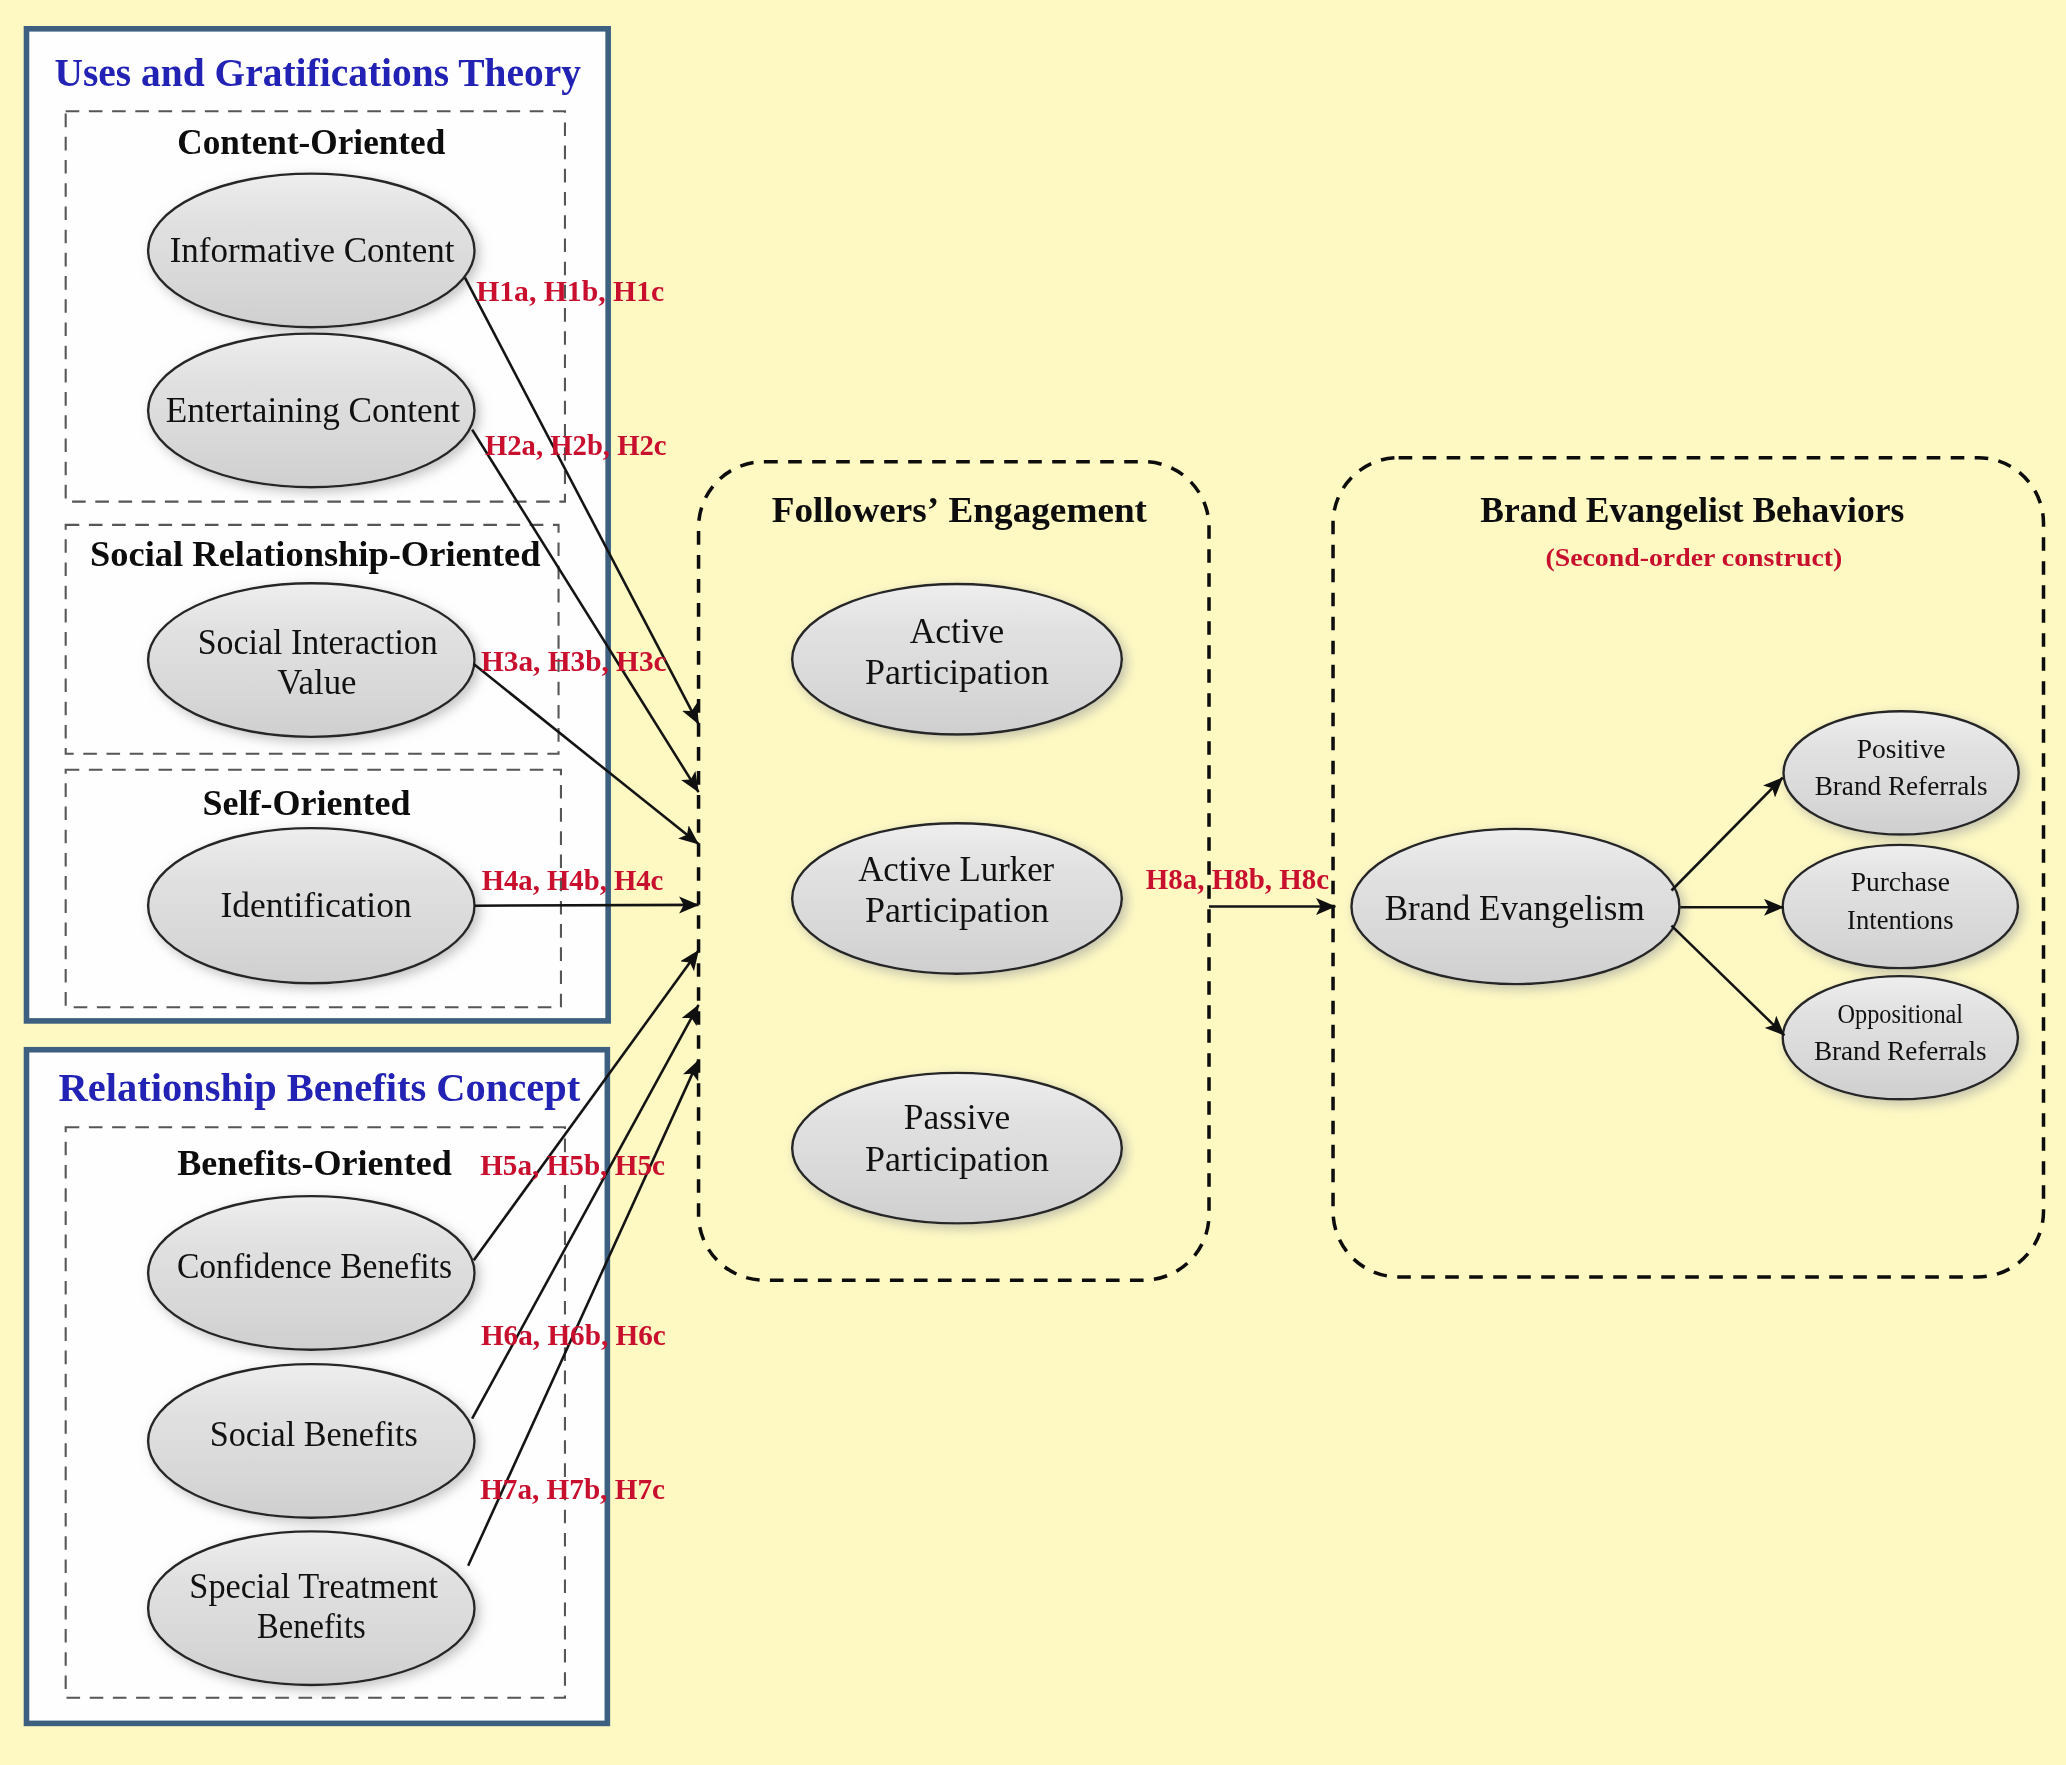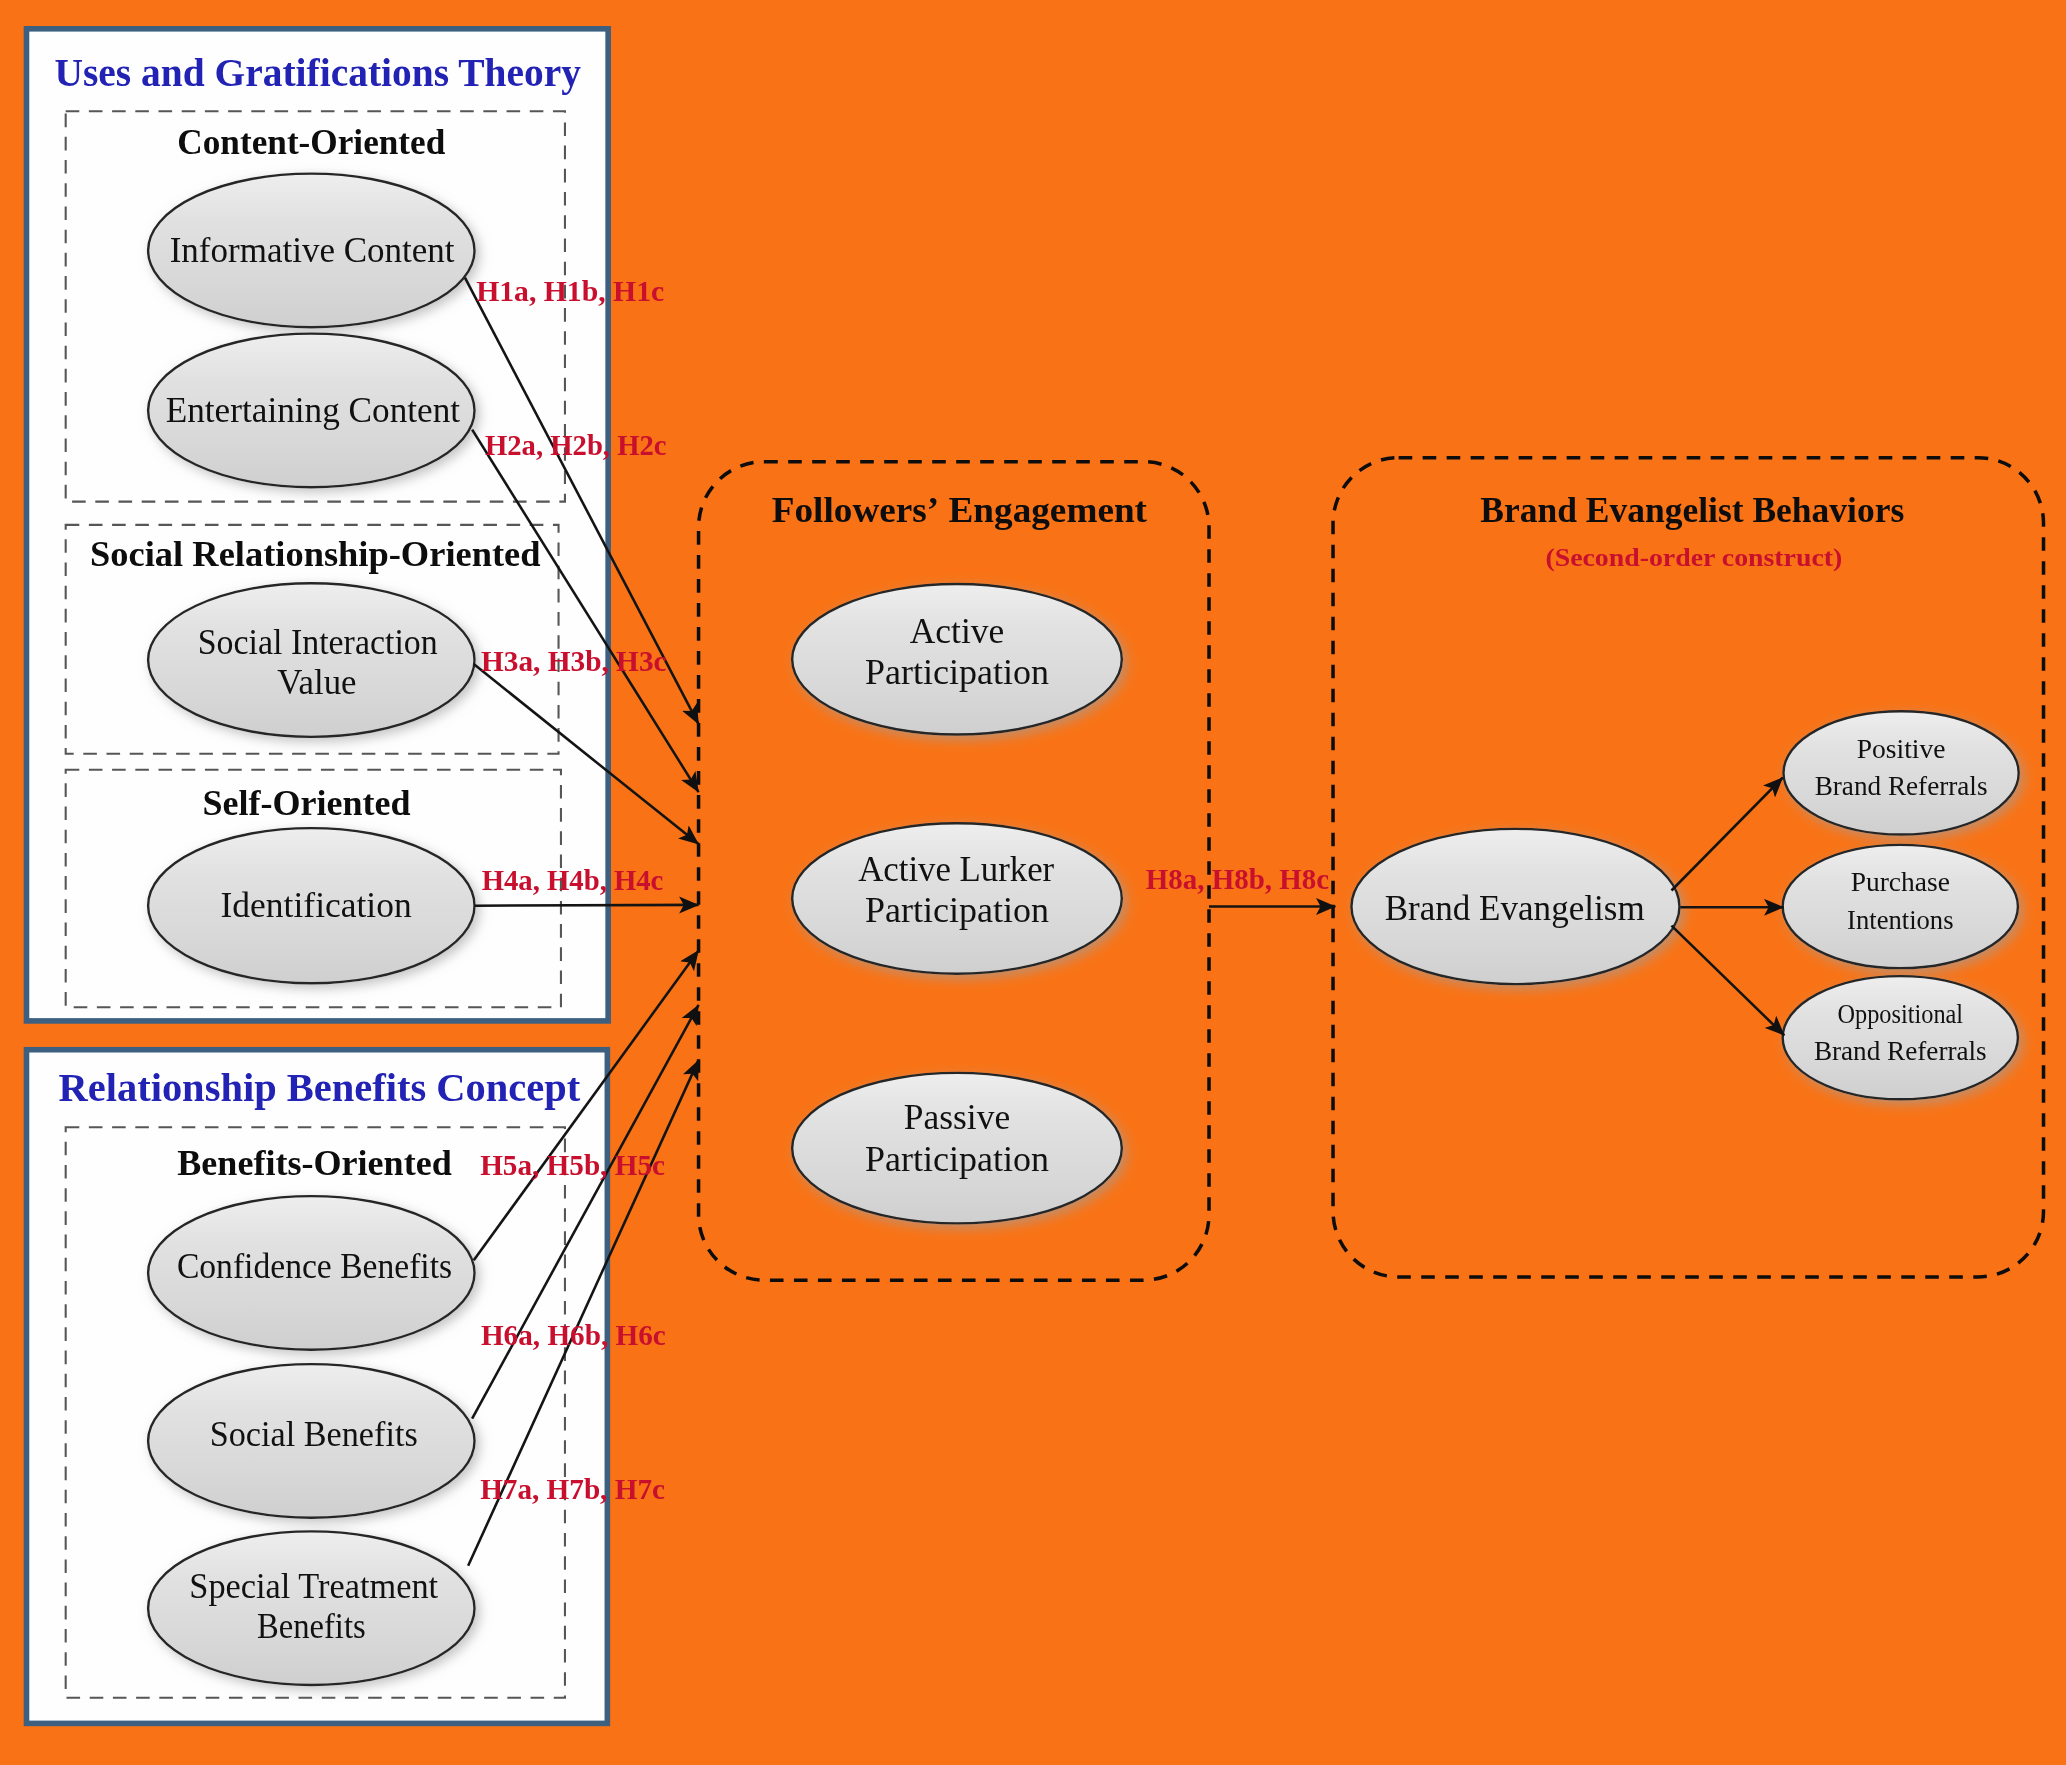--- a/index.html
+++ b/index.html
@@ -1,18 +1,18 @@
 <!DOCTYPE html>
 <html style="font-size:12.8px"><head>
 <meta charset="utf-8">
 <title>Conceptual Model</title>
 <style>
   html,body{margin:0;padding:0;background:#ffffff;}
   body{width:2066px;height:1765px;overflow:hidden;font-family:"Liberation Serif",serif;}
-  #stage{position:relative;width:2066px;height:1765px;background:#f97316;}
+  #stage{position:relative;width:2066px;height:1765px;background:#fef9c3;}
   svg#model{position:absolute;left:0;top:0;}
   .framebox{fill:#fefeff;stroke:#3d6080;stroke-width:7;}
   .dashbox{fill:none;stroke:#565656;stroke-width:2.6;stroke-dasharray:17 12;}
   .roundbox{fill:none;stroke:#0d0d0d;stroke-width:4.4;stroke-dasharray:17 13;}
   .ell{stroke:#262626;stroke-width:3.0;}
   .arrow{stroke:#141414;stroke-width:3.2;fill:none;}
   text{font-family:"Liberation Serif",serif;}
   .t-theory{fill:#2222b4;font-weight:bold;font-size:51px;}
   .t-group{fill:#0d0d0d;font-weight:bold;font-size:44px;}
   .t-node{fill:#111;font-size:44px;}

